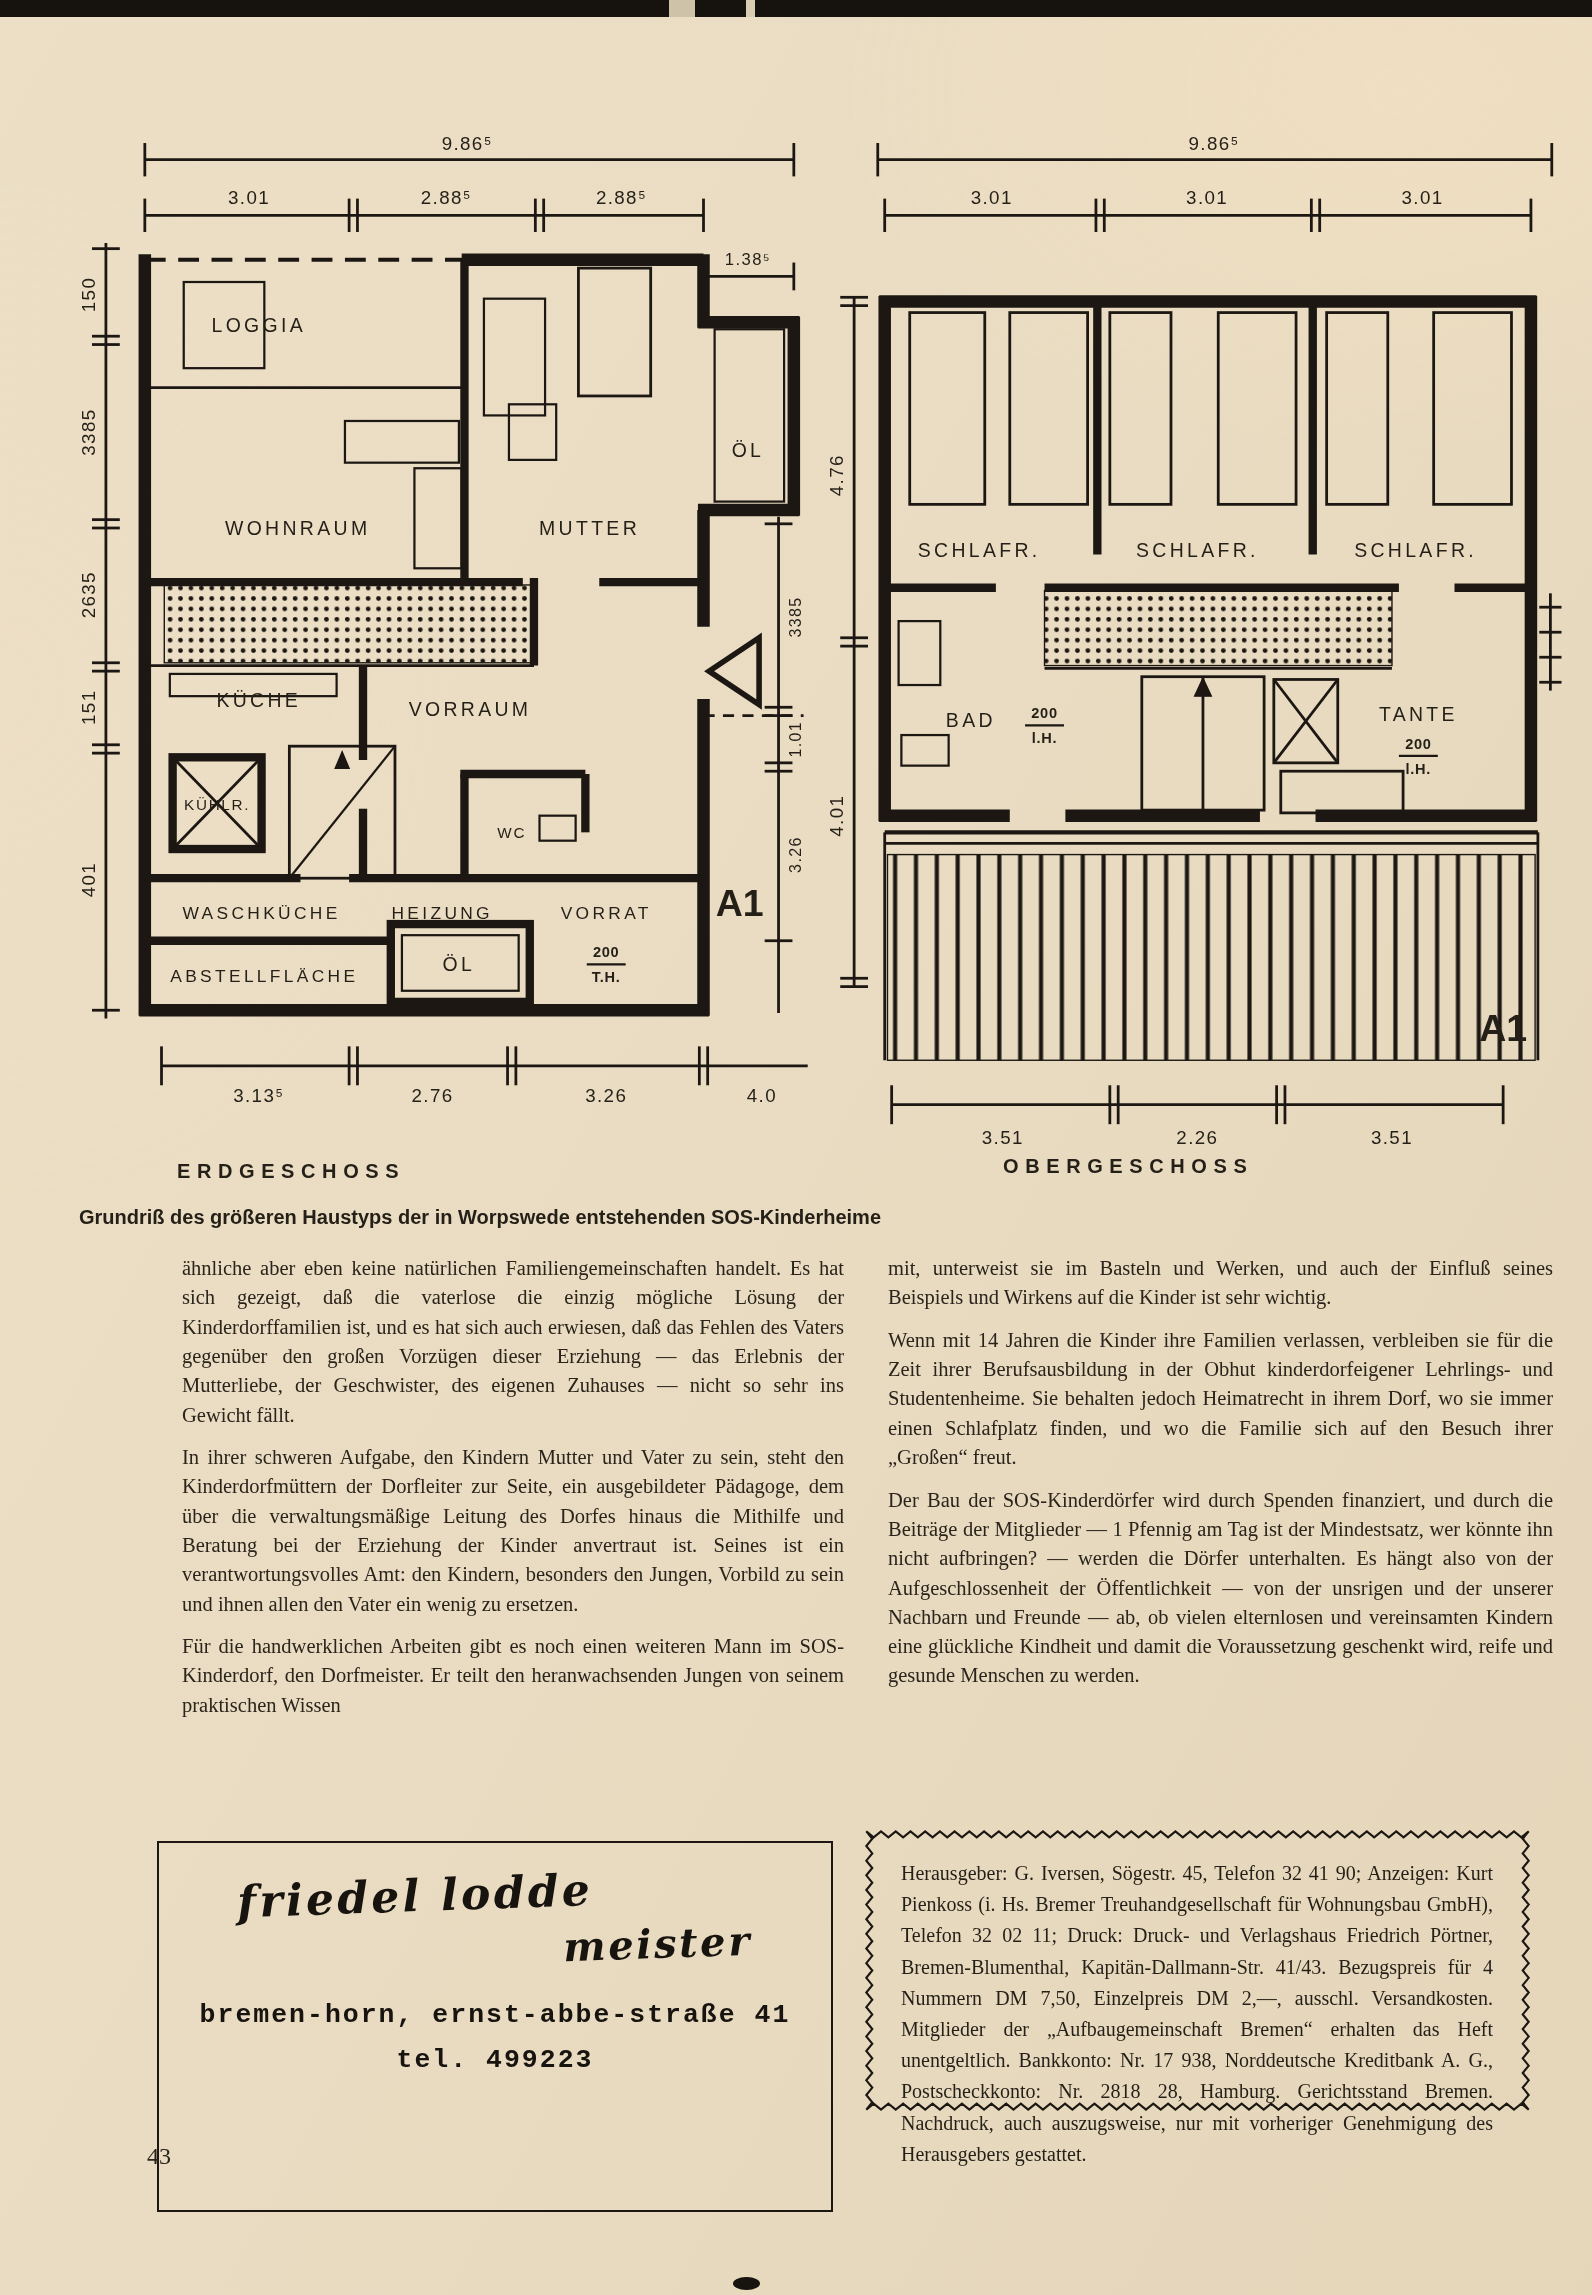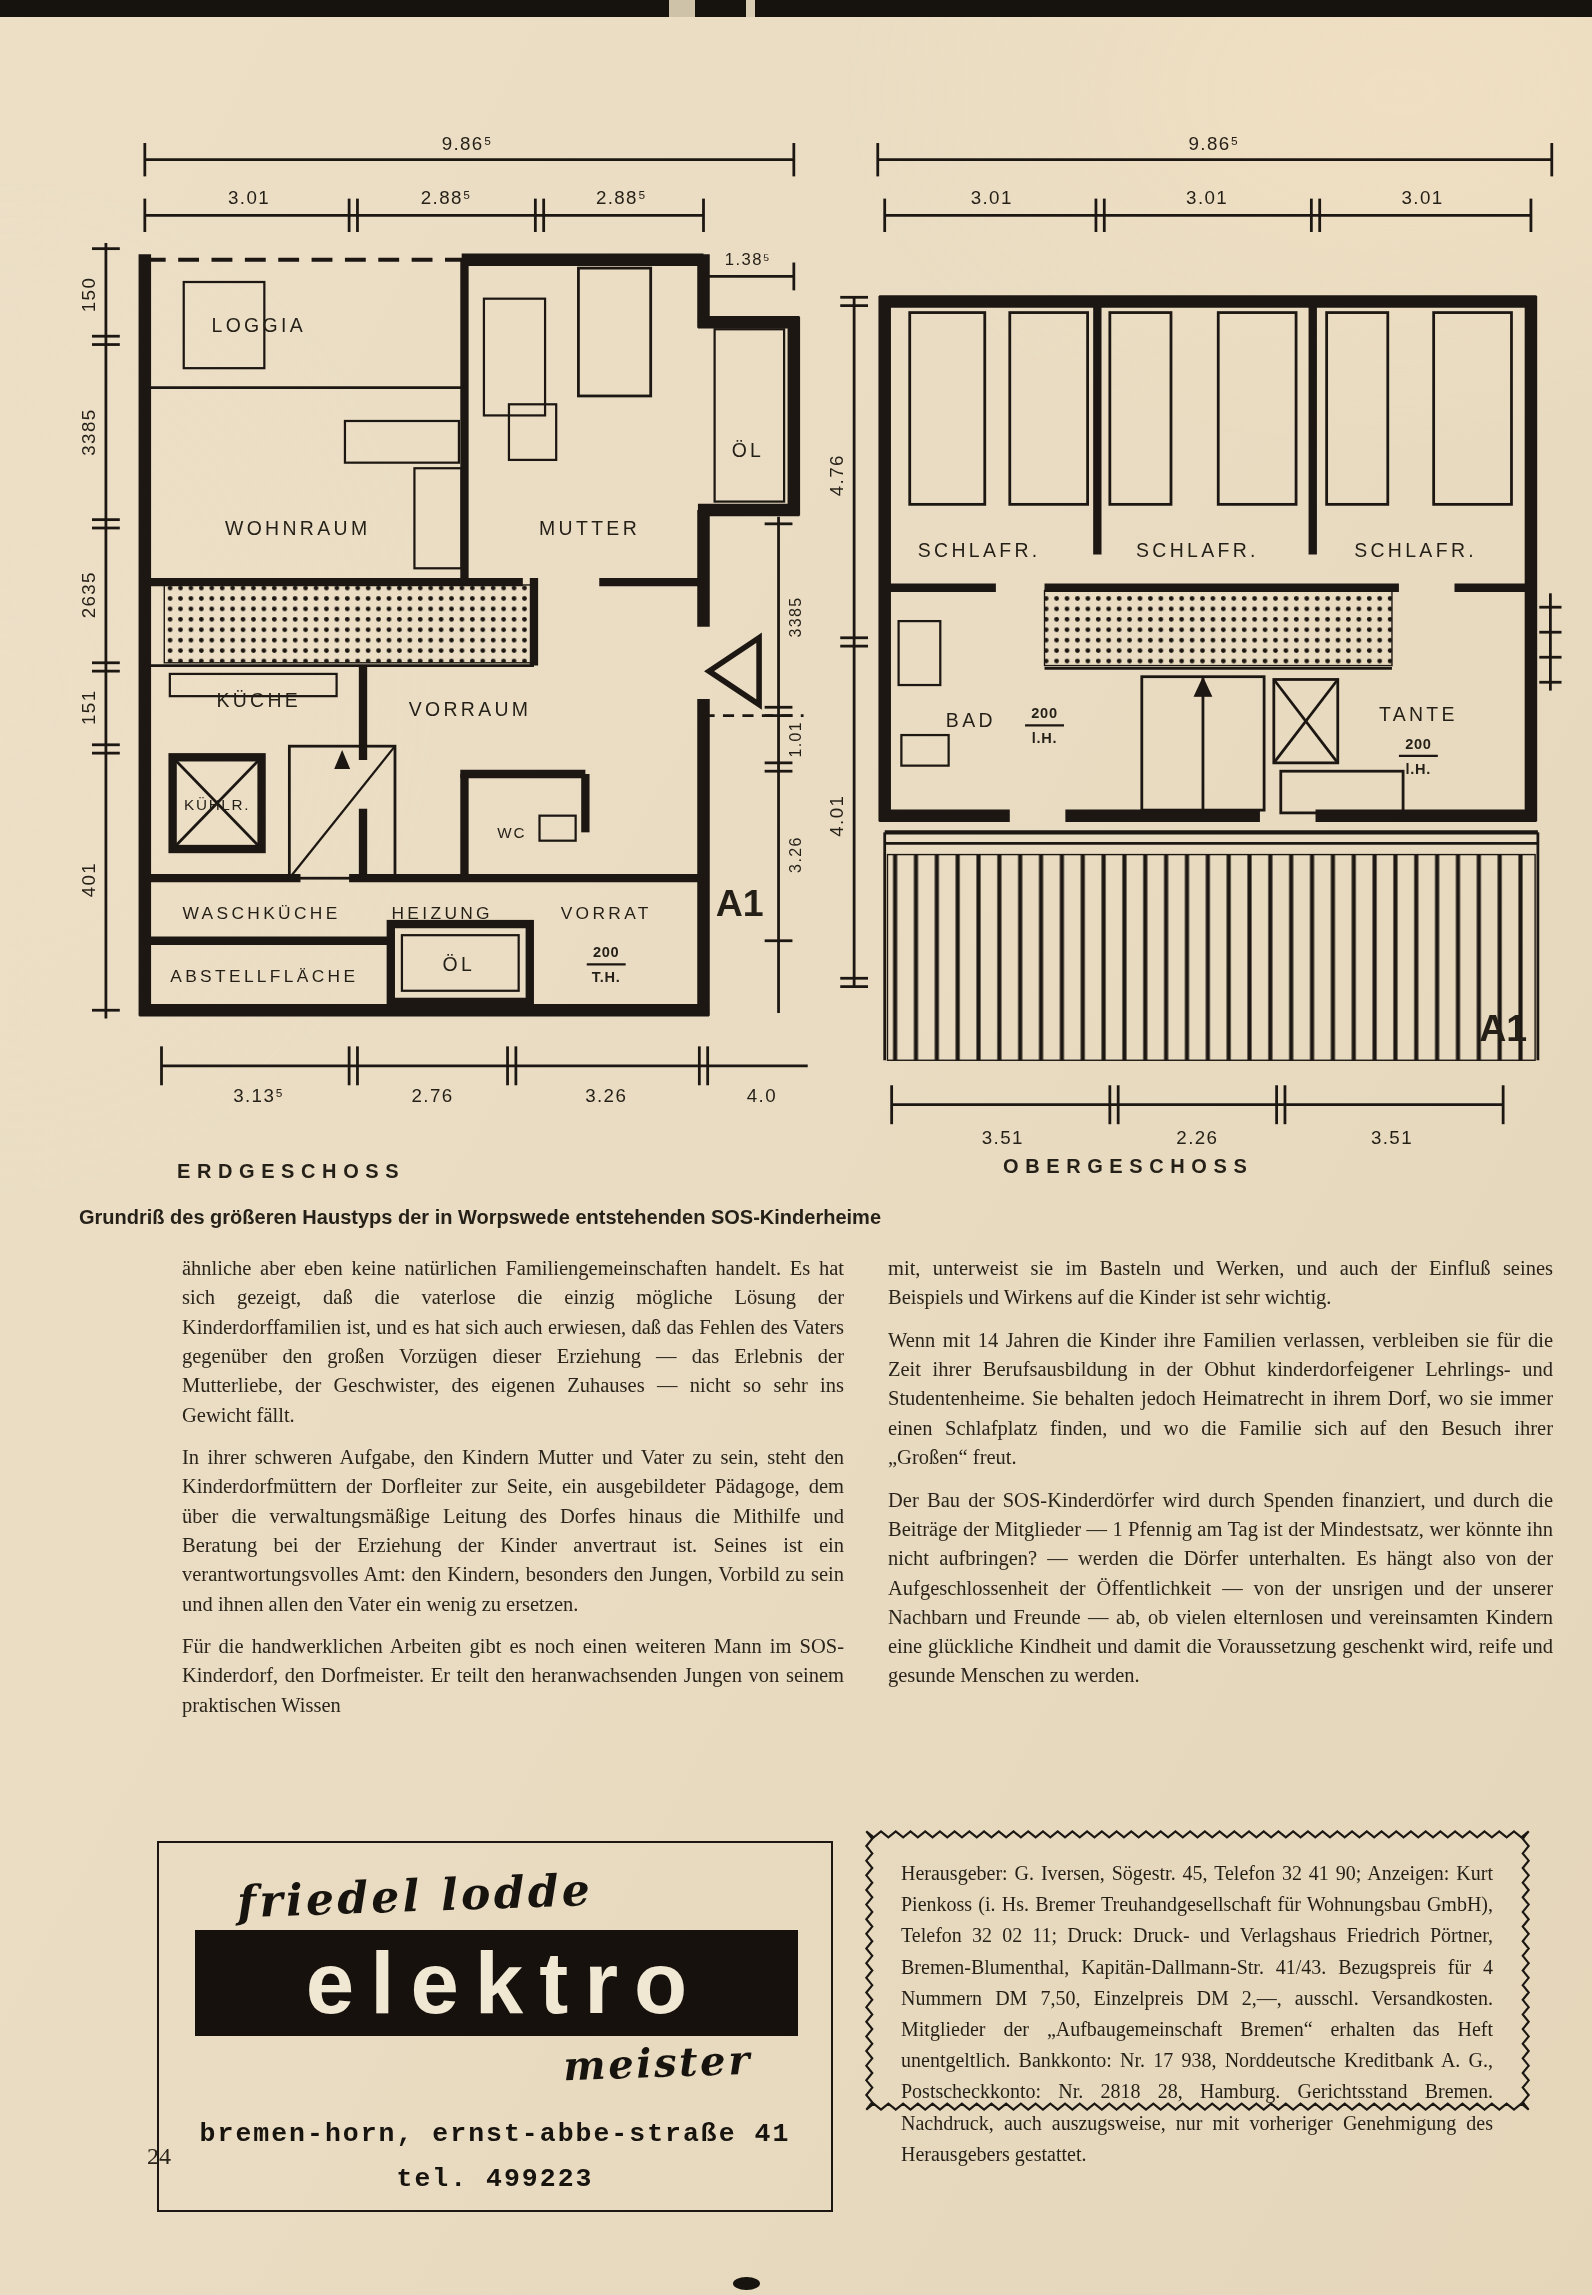--- a/index.html
+++ b/index.html
@@ -347,30 +347,29 @@
   <p>Für die handwerklichen Arbeiten gibt es noch einen weiteren Mann im SOS-Kinderdorf, den Dorfmeister. Er teilt den heranwachsenden Jungen von seinem praktischen Wissen</p>
 </div>
 <div class="col" style="left:853px;top:1254px;width:665px">
   <p>mit, unterweist sie im Basteln und Werken, und auch der Einfluß seines Beispiels und Wirkens auf die Kinder ist sehr wichtig.</p>
   <p>Wenn mit 14 Jahren die Kinder ihre Familien verlassen, verbleiben sie für die Zeit ihrer Berufsausbildung in der Obhut kinderdorfeigener Lehrlings- und Studentenheime. Sie behalten jedoch Heimatrecht in ihrem Dorf, wo sie immer einen Schlafplatz finden, und wo die Familie sich auf den Besuch ihrer „Großen“ freut.</p>
   <p>Der Bau der SOS-Kinderdörfer wird durch Spenden finanziert, und durch die Beiträge der Mitglieder — 1 Pfennig am Tag ist der Mindestsatz, wer könnte ihn nicht aufbringen? — werden die Dörfer unterhalten. Es hängt also von der Aufgeschlossenheit der Öffentlichkeit — von der unsrigen und der unserer Nachbarn und Freunde — ab, ob vielen elternlosen und vereinsamten Kindern eine glückliche Kindheit und damit die Voraussetzung geschenkt wird, reife und gesunde Menschen zu werden.</p>
 </div>
 
 <div class="ad-box">
   <div class="ad-script top">friedel lodde</div>
-  <div class="ad-logo">elektro</div>
   <div class="ad-script bottom">meister</div>
   <div class="ad-addr">
     <div>bremen-horn, ernst-abbe-straße 41</div>
     <div>tel. 499223</div>
   </div>
 </div>
 
 <div class="imprint">
   <svg width="669" height="285" viewBox="0 0 1010 430">
     <polygon id="zigzag-path" fill="none" stroke="#1b1712" stroke-width="3.2" points="5.0,5.0 16.1,14.0 27.2,5.0 38.3,14.0 49.4,5.0 60.6,14.0 71.7,5.0 82.8,14.0 93.9,5.0 105.0,14.0 116.1,5.0 127.2,14.0 138.3,5.0 149.4,14.0 160.6,5.0 171.7,14.0 182.8,5.0 193.9,14.0 205.0,5.0 216.1,14.0 227.2,5.0 238.3,14.0 249.4,5.0 260.6,14.0 271.7,5.0 282.8,14.0 293.9,5.0 305.0,14.0 316.1,5.0 327.2,14.0 338.3,5.0 349.4,14.0 360.6,5.0 371.7,14.0 382.8,5.0 393.9,14.0 405.0,5.0 416.1,14.0 427.2,5.0 438.3,14.0 449.4,5.0 460.6,14.0 471.7,5.0 482.8,14.0 493.9,5.0 505.0,14.0 516.1,5.0 527.2,14.0 538.3,5.0 549.4,14.0 560.6,5.0 571.7,14.0 582.8,5.0 593.9,14.0 605.0,5.0 616.1,14.0 627.2,5.0 638.3,14.0 649.4,5.0 660.6,14.0 671.7,5.0 682.8,14.0 693.9,5.0 705.0,14.0 716.1,5.0 727.2,14.0 738.3,5.0 749.4,14.0 760.6,5.0 771.7,14.0 782.8,5.0 793.9,14.0 805.0,5.0 816.1,14.0 827.2,5.0 838.3,14.0 849.4,5.0 860.6,14.0 871.7,5.0 882.8,14.0 893.9,5.0 905.0,14.0 916.1,5.0 927.2,14.0 938.3,5.0 949.4,14.0 960.6,5.0 971.7,14.0 982.8,5.0 993.9,14.0 1005.0,5.0 1005.0,5.0 996.0,16.1 1005.0,27.1 996.0,38.2 1005.0,49.2 996.0,60.3 1005.0,71.3 996.0,82.4 1005.0,93.4 996.0,104.5 1005.0,115.5 996.0,126.6 1005.0,137.6 996.0,148.7 1005.0,159.7 996.0,170.8 1005.0,181.8 996.0,192.9 1005.0,203.9 996.0,215.0 1005.0,226.1 996.0,237.1 1005.0,248.2 996.0,259.2 1005.0,270.3 996.0,281.3 1005.0,292.4 996.0,303.4 1005.0,314.5 996.0,325.5 1005.0,336.6 996.0,347.6 1005.0,358.7 996.0,369.7 1005.0,380.8 996.0,391.8 1005.0,402.9 996.0,413.9 1005.0,425.0 1005.0,425.0 993.9,416.0 982.8,425.0 971.7,416.0 960.6,425.0 949.4,416.0 938.3,425.0 927.2,416.0 916.1,425.0 905.0,416.0 893.9,425.0 882.8,416.0 871.7,425.0 860.6,416.0 849.4,425.0 838.3,416.0 827.2,425.0 816.1,416.0 805.0,425.0 793.9,416.0 782.8,425.0 771.7,416.0 760.6,425.0 749.4,416.0 738.3,425.0 727.2,416.0 716.1,425.0 705.0,416.0 693.9,425.0 682.8,416.0 671.7,425.0 660.6,416.0 649.4,425.0 638.3,416.0 627.2,425.0 616.1,416.0 605.0,425.0 593.9,416.0 582.8,425.0 571.7,416.0 560.6,425.0 549.4,416.0 538.3,425.0 527.2,416.0 516.1,425.0 505.0,416.0 493.9,425.0 482.8,416.0 471.7,425.0 460.6,416.0 449.4,425.0 438.3,416.0 427.2,425.0 416.1,416.0 405.0,425.0 393.9,416.0 382.8,425.0 371.7,416.0 360.6,425.0 349.4,416.0 338.3,425.0 327.2,416.0 316.1,425.0 305.0,416.0 293.9,425.0 282.8,416.0 271.7,425.0 260.6,416.0 249.4,425.0 238.3,416.0 227.2,425.0 216.1,416.0 205.0,425.0 193.9,416.0 182.8,425.0 171.7,416.0 160.6,425.0 149.4,416.0 138.3,425.0 127.2,416.0 116.1,425.0 105.0,416.0 93.9,425.0 82.8,416.0 71.7,425.0 60.6,416.0 49.4,425.0 38.3,416.0 27.2,425.0 16.1,416.0 5.0,425.0 5.0,425.0 14.0,413.9 5.0,402.9 14.0,391.8 5.0,380.8 14.0,369.7 5.0,358.7 14.0,347.6 5.0,336.6 14.0,325.5 5.0,314.5 14.0,303.4 5.0,292.4 14.0,281.3 5.0,270.3 14.0,259.2 5.0,248.2 14.0,237.1 5.0,226.1 14.0,215.0 5.0,203.9 14.0,192.9 5.0,181.8 14.0,170.8 5.0,159.7 14.0,148.7 5.0,137.6 14.0,126.6 5.0,115.5 14.0,104.5 5.0,93.4 14.0,82.4 5.0,71.3 14.0,60.3 5.0,49.2 14.0,38.2 5.0,27.1 14.0,16.1 5.0,5.0"></polygon>
   </svg>
   <div class="imprint-text">Herausgeber: G. Iversen, Sögestr. 45, Telefon 32 41 90; Anzeigen: Kurt Pienkoss (i. Hs. Bremer Treuhandgesellschaft für Wohnungsbau GmbH), Telefon 32 02 11; Druck: Druck- und Verlagshaus Friedrich Pörtner, Bremen-Blumenthal, Kapitän-Dallmann-Str. 41/43. Bezugspreis für 4 Nummern DM 7,50, Einzelpreis DM 2,—, ausschl. Versandkosten. Mitglieder der „Aufbaugemeinschaft Bremen“ erhalten das Heft unentgeltlich. Bankkonto: Nr. 17 938, Norddeutsche Kreditbank A. G., Postscheckkonto: Nr. 2818 28, Hamburg. Gerichtsstand Bremen. Nachdruck, auch auszugsweise, nur mit vorheriger Genehmigung des Herausgebers gestattet.</div>
 </div>
 
-<div class="pagenum">24</div>
+<div class="pagenum">43</div>
 <div class="inkblob"></div>
 
 
 </body></html>

